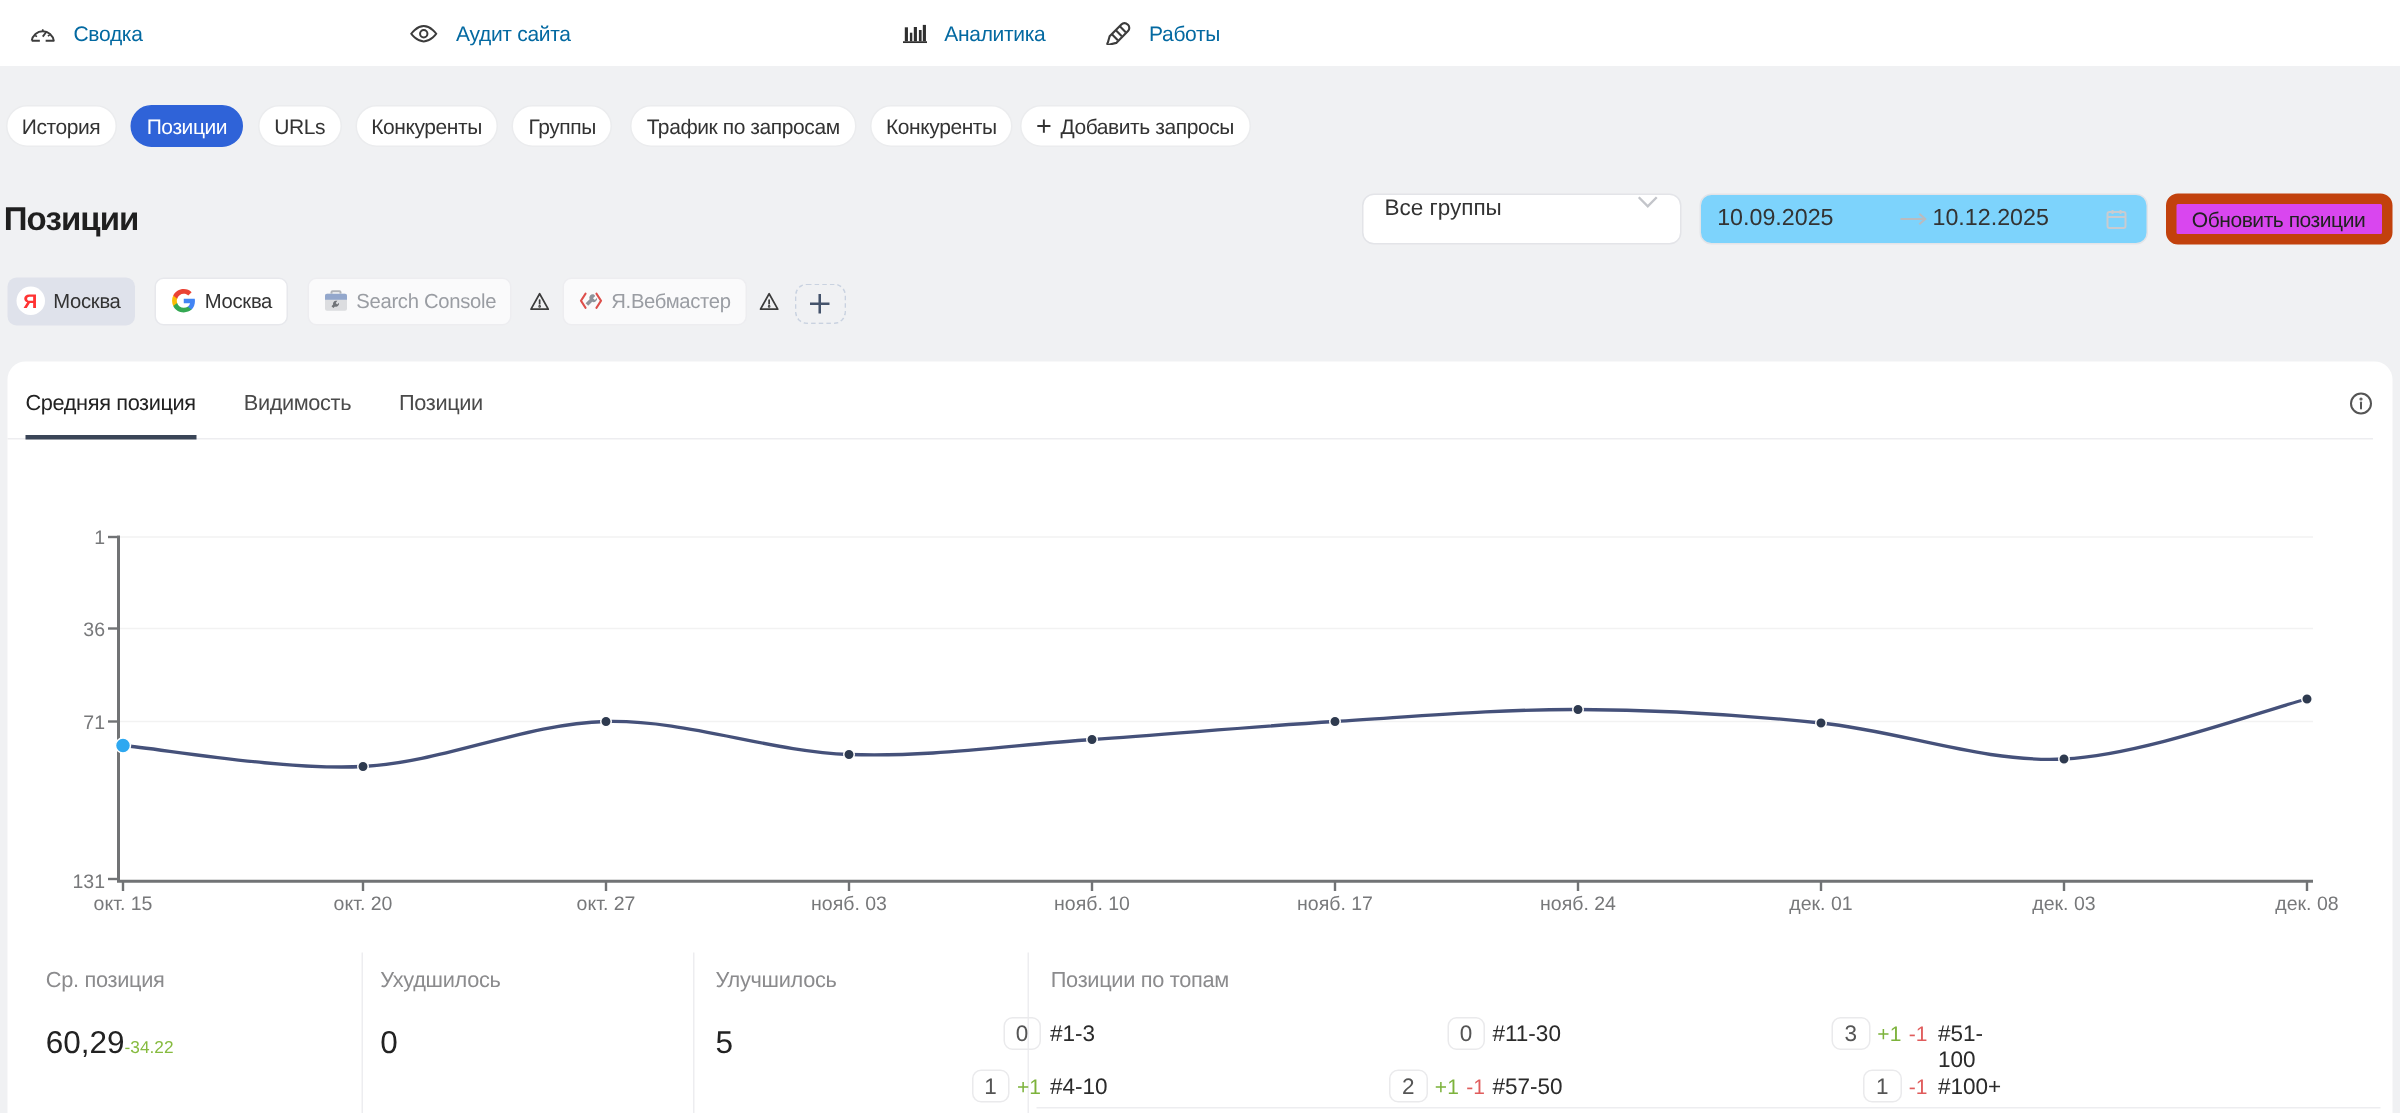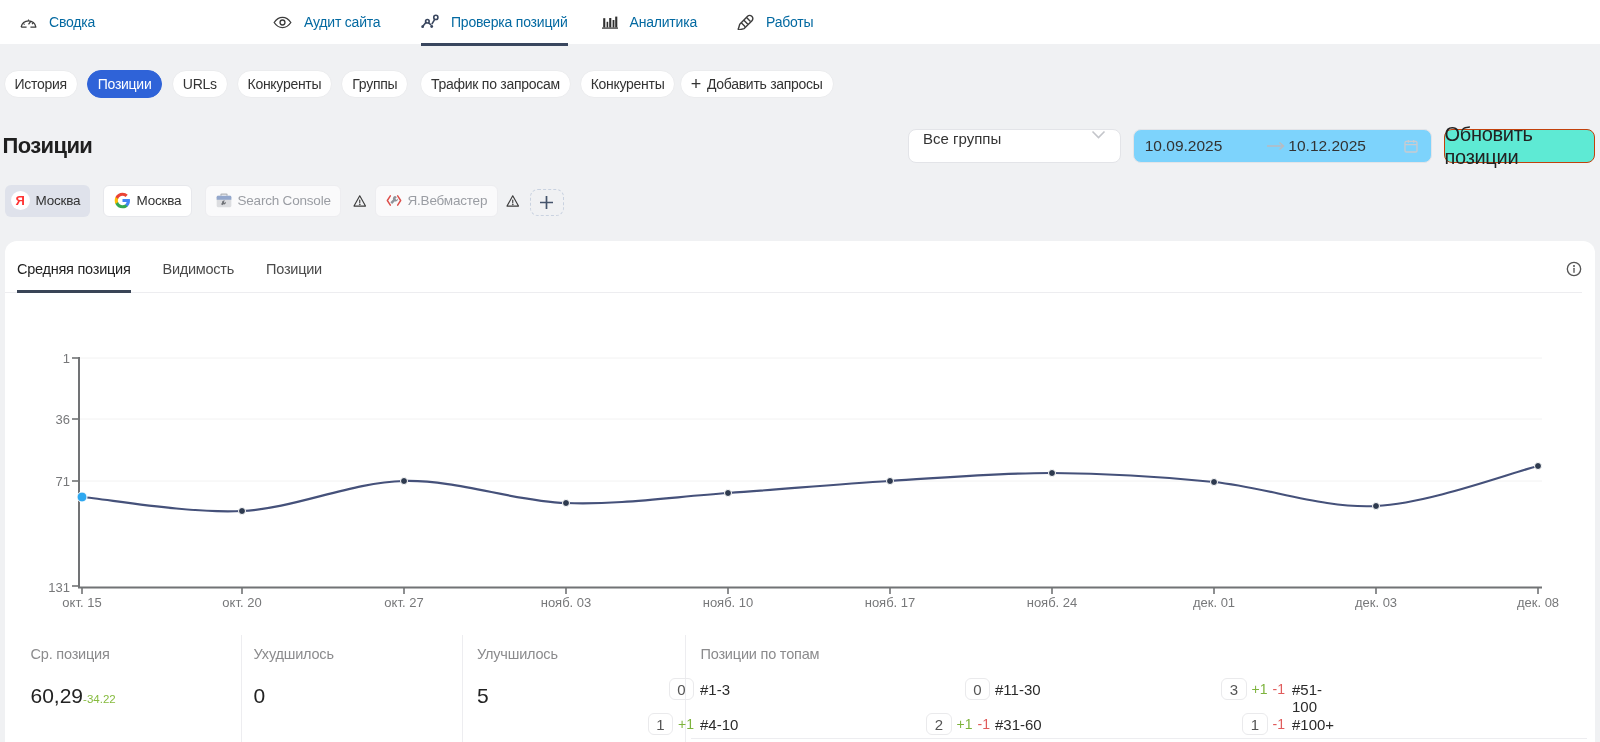--- a/index.html
+++ b/index.html
@@ -13,21 +13,21 @@
 
 .pill { position:absolute; top:70px; height:28px; display:flex; align-items:center; padding:0 10px; background:#fff; border:1px solid #ebecee; border-radius:14px; font-size:14px; color:#333; letter-spacing:-0.28px; }
 .pill.active { background:#2f63d8; border-color:#2f63d8; color:#fff; }
 .pill .plus { font-size:18px; margin-right:6px; font-weight:400; }
 
 .header-row { position:absolute; left:0; top:128px; width:1600px; height:35px; }
 h1 { position:absolute; left:2.5px; top:5px; font-size:22px; font-weight:700; letter-spacing:-0.6px; color:#1f1f1f; }
 .controls { position:absolute; right:5.5px; top:0.5px; display:flex; gap:11.75px; align-items:center; }
 .sel { width:213px; height:34px; background:#fff; border:1px solid #e3e4e8; border-radius:8px; display:flex; align-items:flex-start; justify-content:space-between; padding:0 14px; font-size:15px; color:#333; }
 .dates { width:299px; height:34px; background:#7dd3fc; border:1px solid #e3e4e8; border-radius:8px; display:flex; align-items:center; padding:0 12px 0 11px; font-size:15.5px; color:#333; }
-.btn { width:151px; height:34px; background:#5eead4; border:1px solid #c2410c; border-radius:8px; display:flex; align-items:center; justify-content:center; font-size:20px; letter-spacing:-0.3px; color:#222; }
+.btn { width:151px; height:34px; background:#d946ef; border:7px solid #c2410c; border-radius:8px; display:flex; align-items:center; justify-content:center; font-size:14px; letter-spacing:-0.3px; color:#222; }
 
 .chip { position:absolute; top:185px; height:31.5px; display:flex; align-items:center; gap:6px; padding:0 9.5px; border-radius:6px; font-size:13.5px; letter-spacing:-0.2px; }
 .chip.sel1 { background:#dfe2eb; color:#333; padding-left:5.5px; }
 .chip.white { background:#fff; border:1px solid #e7e8ec; color:#333; }
 .chip.dis { background:#fafafb; border:1px solid #ededf0; color:#9a9da3; }
 .warn { position:absolute; width:15.5px; height:14.5px; top:193.5px; }
 .chip.add { width:34.5px; height:27px; top:188.5px; justify-content:center; border:1px dashed #c9d2e0; background:transparent; color:#4a5568; font-size:19px; padding:0; border-radius:8px; }
 
 .card { position:absolute; left:5px; top:240.5px; width:1589.5px; height:560px; background:#fff; border-radius:12px; }
 .tabs { display:flex; gap:32px; padding:0 0 0 12px; border-bottom:1px solid #ededf0; margin-right:13px; position:relative; }
@@ -52,29 +52,20 @@
 <div class="nav">
   <div class="nav-item" style="left:20px;"><svg width="17" height="11" viewBox="0 0 22 14" fill="none" stroke="#3c3c3c" stroke-width="1.7">
         <path d="M1.5 13 A 9.6 9.6 0 0 1 20.5 13 L 13.5 13 M 8.5 13 L 1.5 13" stroke-linejoin="round"></path>
         <path d="M11 9.5l3.2-4.2" stroke-width="1.6"></path>
         <path d="M4.5 8.5l1.5 1M11 3.2v1.6M17 8l-1.6 1" stroke-width="1.4"></path>
       </svg>Сводка</div>
   <div class="nav-item" style="left:273px;"><svg width="19" height="13" viewBox="0 0 24 16" fill="none" stroke="#3c3c3c" stroke-width="1.7">
         <path d="M1.5 8S5.8 1.5 12 1.5 22.5 8 22.5 8 18.2 14.5 12 14.5 1.5 8 1.5 8z"></path>
         <circle cx="12" cy="8" r="3.1"></circle>
       </svg>Аудит сайта</div>
-  <div class="nav-item active" style="left:421px;"><svg width="18" height="16" viewBox="0 0 19 17" fill="none" stroke="#39465e" stroke-width="1.7">
-        <path d="M1.7 13.2l4-5"></path>
-        <path d="M7.7 9.1l3 2.6"></path>
-        <path d="M11.5 10.8l3.3-5.6"></path>
-        <circle cx="6.7" cy="7.7" r="1.9"></circle>
-        <circle cx="15.7" cy="3.6" r="2.2"></circle>
-        <circle cx="1.7" cy="13.5" r="1.5" fill="#39465e" stroke="none"></circle>
-        <circle cx="11.3" cy="13.3" r="1.5" fill="#39465e" stroke="none"></circle>
-      </svg>Проверка позиций</div>
   <div class="nav-item" style="left:601.5px;"><svg width="16" height="14" viewBox="0 0 16 14" fill="#2f2f2f">
         <rect x="1.2" y="3.2" width="2.1" height="9.3"></rect>
         <rect x="4.6" y="6.8" width="1.6" height="5.7"></rect>
         <rect x="7.2" y="3" width="2.1" height="9.5"></rect>
         <rect x="10.6" y="5" width="1.8" height="7.5"></rect>
         <rect x="13.2" y="1.6" width="2.1" height="10.9"></rect>
         <rect x="0" y="12.5" width="16" height="1.2"></rect>
       </svg>Аналитика</div>
   <div class="nav-item" style="left:737px;"><svg width="17" height="16" viewBox="0 0 18 17" fill="none" stroke="#3c3c3c" stroke-width="1.5">
         <path d="M1.6 15.4l1.3-4.6 8.3-8.4a3.1 3.1 0 0 1 4.4 0l.3.3a3.1 3.1 0 0 1 0 4.4l-8.3 8.4-4.7 1.2a.9.9 0 0 1-1.3-1.3z" stroke-linejoin="round"></path>
@@ -249,21 +240,21 @@
   <div class="tgrp" style="right:29px; top:46px;">
       <span class="nbox">3</span>
       <span class="delta-g">+1</span>
       <span class="delta-r">-1</span>
     </div>
   <div class="tname" style="left:694px; top:83.5px;">#4-10</div>
   <div class="tgrp" style="right:620px; top:81px;">
       <span class="nbox">1</span>
       <span class="delta-g">+1</span>
     </div>
-  <div class="tname" style="left:989px; top:83.5px;">#31-60</div>
+  <div class="tname" style="left:989px; top:83.5px;">#57-50</div>
   <div class="tgrp" style="right:324px; top:81px;">
       <span class="nbox">2</span>
       <span class="delta-g">+1</span>
       <span class="delta-r">-1</span>
     </div>
   <div class="tname" style="left:1286px; top:83.5px;">#100+</div>
   <div class="tgrp" style="right:29px; top:81px;">
       <span class="nbox">1</span>
       <span class="delta-r">-1</span>
     </div>

